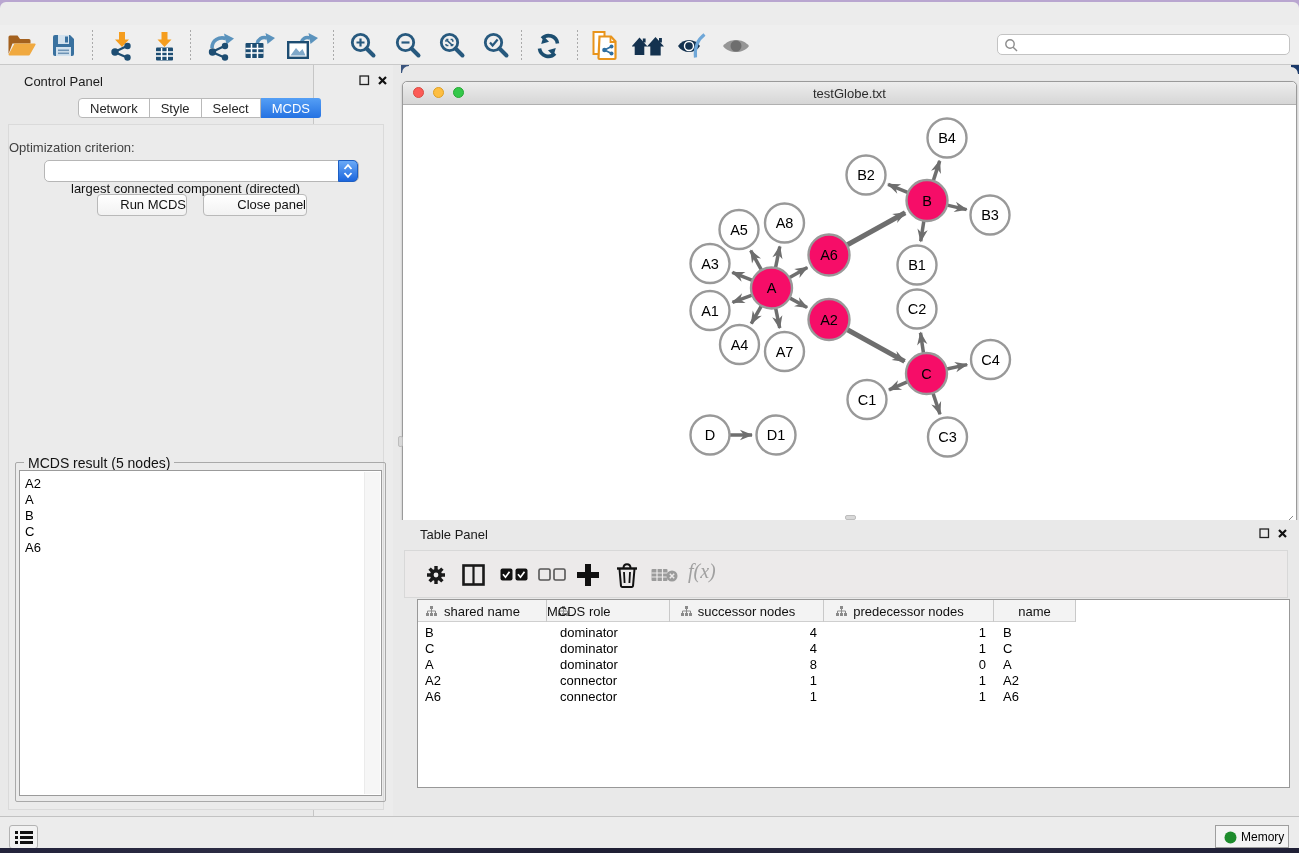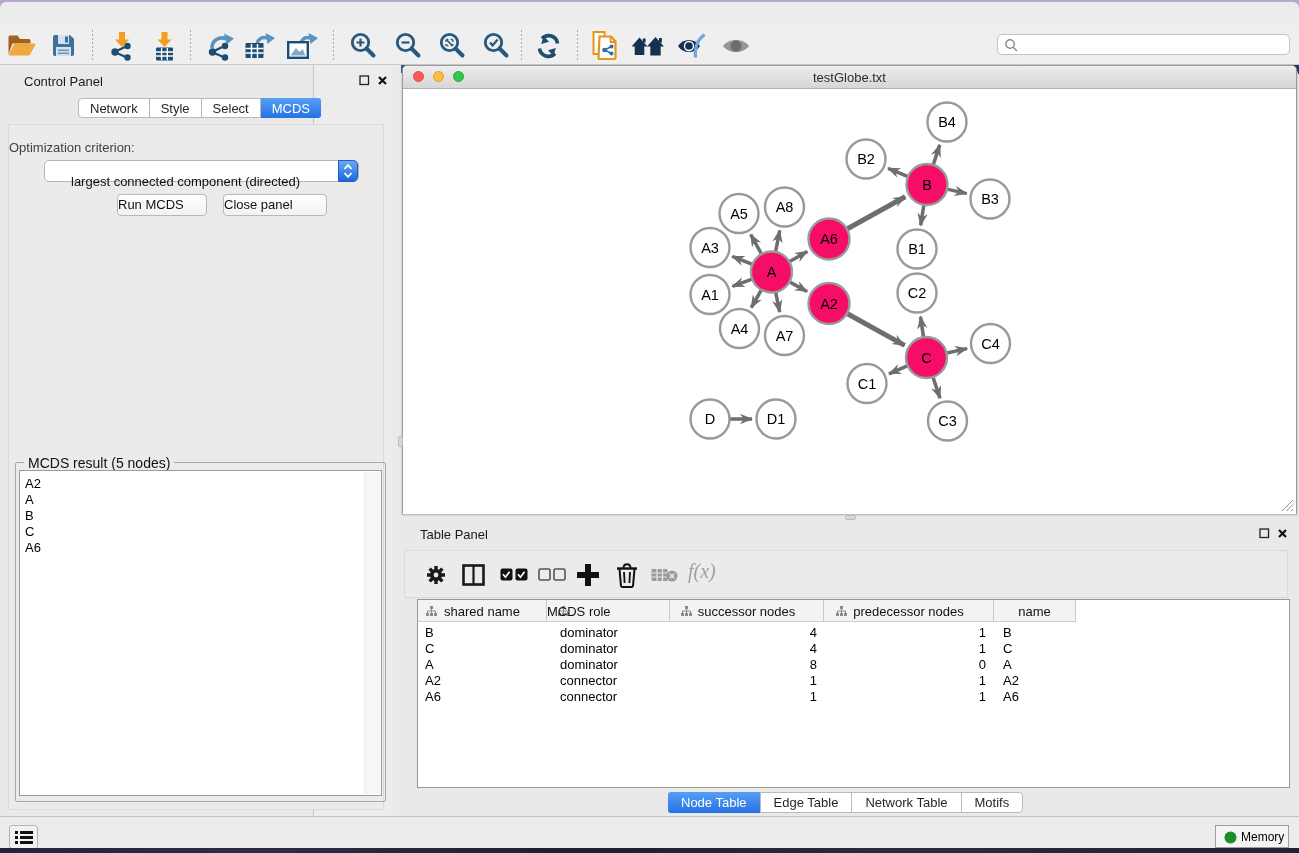--- a/index.html
+++ b/index.html
@@ -18,31 +18,31 @@
 .cpanel { position:absolute; left:0; top:63px; width:314px; height:751px; background:#e9e9e9; border-right:1px solid #c6c6c6; }
 .ptitle { position:absolute; font-size:13px; color:#1a1a1a; }
 .winbtn { position:absolute; }
 .tabs { position:absolute; left:78px; top:33px; height:20px; display:flex; border:1px solid #b9b9b9; border-radius:4px; background:#fff; }
 .tab { font-size:13px; color:#262626; padding:2px 11px 0 11px; height:18px; border-right:1px solid #b9b9b9; }
 .tab:last-child { border-right:none; }
 .tab.sel { background:linear-gradient(#559ff5,#2572e2); color:#fff; border-radius:0 3px 3px 0; margin:-1px -1px -1px 0; height:20px; padding-top:3px; }
 .inner { position:absolute; left:8px; top:59px; width:376px; height:686px; background:#ebebeb; border:1px solid #dadada; }
 .optlabel { position:absolute; left:0; top:15px; width:100%; text-align:left; font-size:13px; color:#404040; }
 .combo { position:absolute; left:35px; top:35px; width:315px; height:22px; background:#fff; border:1px solid #b6b6b6; border-radius:5px; }
-.combo .txt { position:absolute; left:10px; top:13px; font-size:13px; color:#111;padding-left:16px; }
+.combo .txt { position:absolute; left:10px; top:20px; font-size:13px; color:#111;padding-left:16px; }
 .combo .cap { position:absolute; right:0px; top:-1px; width:20px; height:22px; background:linear-gradient(#6aaaf7,#1c66dd); border-radius:0 5px 5px 0; border:1px solid #1d5fc4; }
-.btn { position:absolute; height:22px; background:linear-gradient(#ffffff,#f2f2f2); border:1px solid #b9b9b9; border-radius:4px; font-size:13px; color:#111; text-align:left;margin-left:20px; }
+.btn { position:absolute; height:22px; background:linear-gradient(#ffffff,#f2f2f2); border:1px solid #b9b9b9; border-radius:4px; font-size:13px; color:#111; text-align:right; }
 .group { position:absolute; left:6px; top:337px; width:371px; height:340px; border:1px solid #a9a9a9; border-radius:2px; }
 .group .glabel { position:absolute; left:8px; top:-8px; background:#ebebeb; padding:0 4px; font-size:14px; color:#111; }
 .list { position:absolute; left:3px; top:7px; width:363px; height:326px; padding-top:5px; background:#fff; border:1px solid #9b9b9b; font-size:13px; color:#000; }
 .list .li { padding-left:5px; height:16px; line-height:16px; }
 .list .sb { position:absolute; right:1px; top:1px; width:16px; height:322px; background:#f6f6f6; border-left:1px solid #ebebeb; }
 
 .desk { position:absolute; left:393px; top:63px; width:906px; height:455px; background:#e9e9e9; }
-.netwin { position:absolute; left:9px; top:0px; width:895px; height:449px; border:1px solid #9a9a9a; border-radius:5px 5px 0 0; background:#fff; box-shadow:0 1px 2px rgba(0,0,0,.25); }
+.netwin { position:absolute; left:9px; top:16px; width:895px; height:449px; border:1px solid #9a9a9a; border-radius:5px 5px 0 0; background:#fff; box-shadow:0 1px 2px rgba(0,0,0,.25); }
 .nettitle { position:absolute; left:0; top:0; width:100%; height:23px; background:linear-gradient(#ededed,#d6d6d6); border-bottom:1px solid #b0b0b0; border-radius:5px 5px 0 0; }
 .netcanvas { position:absolute; left:0; top:24px; width:893px; height:424px; background:#fff; }
 
 .tpanel { position:absolute; left:393px; top:518px; width:906px; height:296px; background:#e9e9e9; }
 .ttool { position:absolute; left:11px; top:30px; width:884px; height:48px; background:#eceaea; border:1px solid #d8d8d8; }
 .table { position:absolute; left:24px; top:79px; width:873px; height:189px; background:#fff; border:1px solid #989898; }
 .thead { position:absolute; left:0; top:0; height:22px; background:#f3f3f3; border-bottom:1px solid #cfcfcf; }
 .thcell { position:absolute; top:0; height:22px; border-right:1px solid #c9c9c9; font-size:13px; color:#111; }
 .trow { position:absolute; font-size:13px; color:#000; height:16px; line-height:16px; }
 .btabs { position:absolute; left:275px; top:272px; height:21px; display:flex; border:1px solid #b9b9b9; border-radius:4px; background:#fff; }
@@ -450,26 +450,20 @@
 <div class="trow" style="left:142px;top:73px;">connector</div>
 <div class="trow" style="left:252px;top:73px;width:147px;text-align:right;">1</div>
 <div class="trow" style="left:406px;top:73px;width:162px;text-align:right;">1</div>
 <div class="trow" style="left:585px;top:73px;">A2</div>
 <div class="trow" style="left:7px;top:89px;">A6</div>
 <div class="trow" style="left:142px;top:89px;">connector</div>
 <div class="trow" style="left:252px;top:89px;width:147px;text-align:right;">1</div>
 <div class="trow" style="left:406px;top:89px;width:162px;text-align:right;">1</div>
 <div class="trow" style="left:585px;top:89px;">A6</div>
   </div>
-  <div class="btabs">
-    <div class="btab sel">Node Table</div>
-        <div class="btab">Edge Table</div>
-        <div class="btab">Network Table</div>
-        <div class="btab">Motifs</div>
-  </div>
 </div>
 <div class="status">
   <div class="listbtn">
     <svg style="position:absolute;left:5px;top:4px" width="18" height="15" viewBox="0 0 18 15">
       <g fill="#111">
             <rect x="0" y="1" width="3" height="3"></rect>
             <rect x="0" y="6" width="3" height="3"></rect>
             <rect x="0" y="11" width="3" height="3"></rect>
       <rect x="5" y="1" width="13" height="3"></rect>
             <rect x="5" y="6" width="13" height="3"></rect>

